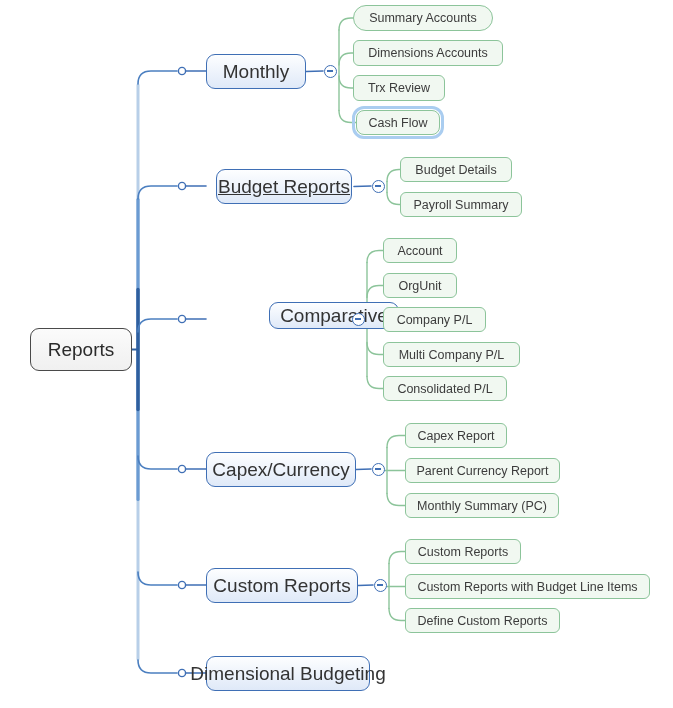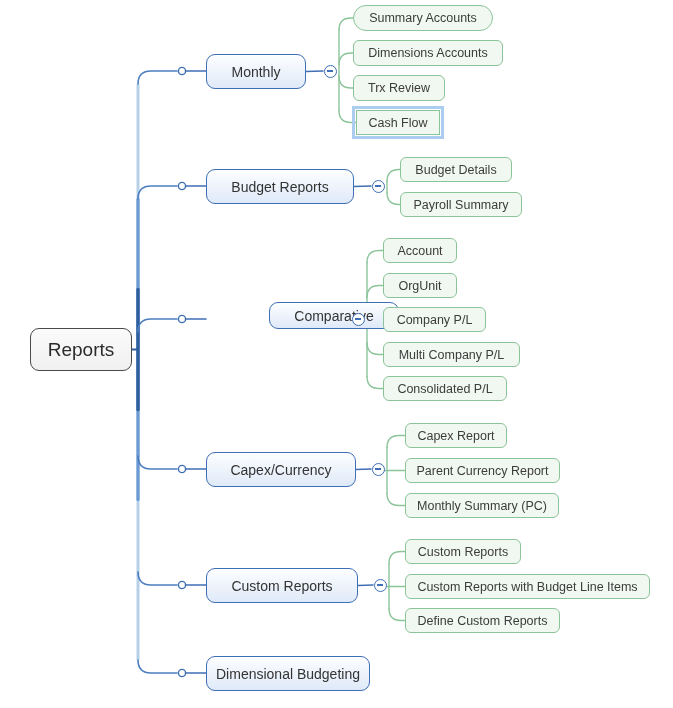--- a/index.html
+++ b/index.html
@@ -36,34 +36,34 @@
     background: linear-gradient(to bottom, #fbfbfb 0%, #f0f0f0 100%);
     border: 1.3px solid #4a4a4a;
     border-radius: 9px;
     font-size: 19px;
     color: #2b2b2b;
   }
   .node-branch {
     background: linear-gradient(to bottom, #fdfeff 0%, #dfe9f8 100%);
     border: 1.3px solid #3f6fb5;
     border-radius: 9px;
-    font-size: 14px;
+    font-size: 19px;
     color: #333333;
   }
   .node-leaf {
     background: #f1f8f1;
     border: 1px solid #8cc49a;
     border-radius: 6px;
     font-size: 12.5px;
     color: #3c3c3c;
   }
   .node-leaf.selected {
     outline: 3px solid #aacdf0;
     outline-offset: 1px;
-    border-radius: 0;
+    border-radius: 8px;
   }
   .toggle {
     position: absolute;
     width: 13px;
     height: 13px;
     box-sizing: border-box;
     border: 1.3px solid #3f6fb5;
     border-radius: 50%;
     background: #ffffff;
     display: flex;
@@ -132,21 +132,21 @@
       <path d="M 138 660 Q 138 673 151 673 L 177 673" fill="none" stroke="#4b7fc0" stroke-width="1.6" stroke-linecap="round"></path>
       <circle cx="182" cy="673" r="3.6" fill="#ffffff" stroke="#3f6fb5" stroke-width="1.4"></circle>
       <path d="M 185.6 673 L 206 673" fill="none" stroke="#3f6fb5" stroke-width="1.6" stroke-linecap="round"></path>
     </svg>
 <div class="node node-branch" style="left: 206px; top: 54px; width: 100px; height: 35px;">Monthly</div>
     <div class="node node-leaf" style="left: 353px; top: 5px; width: 140px; height: 26px; border-radius: 13px;">Summary Accounts</div>
     <div class="node node-leaf" style="left: 353px; top: 40px; width: 150px; height: 26px;">Dimensions Accounts</div>
     <div class="node node-leaf" style="left: 353px; top: 75px; width: 92px; height: 26px;">Trx Review</div>
     <div class="node node-leaf selected" style="left: 356px; top: 110px; width: 84px; height: 25px;">Cash Flow</div>
     <div class="toggle" style="left: 323.5px; top: 64.5px;"></div>
-    <div class="node node-branch" style="left: 206px; top: 169px; width: 148px; height: 35px;">Budget Reports</div>
+    <div class="node node-branch" style="left: 216px; top: 169px; width: 136px; height: 35px; text-decoration: underline;">Budget Reports</div>
     <div class="node node-leaf" style="left: 400px; top: 157px; width: 112px; height: 25px;">Budget Details</div>
     <div class="node node-leaf" style="left: 400px; top: 192px; width: 122px; height: 25px;">Payroll Summary</div>
     <div class="toggle" style="left: 371.5px; top: 179.5px;"></div>
     <div class="node node-branch" style="left: 223px; top: 302px; width: 130px; height: 27px; margin-left: 46px;">Comparative</div>
     <div class="node node-leaf" style="left: 383px; top: 238px; width: 74px; height: 25px;">Account</div>
     <div class="node node-leaf" style="left: 383px; top: 273px; width: 74px; height: 25px;">OrgUnit</div>
     <div class="node node-leaf" style="left: 383px; top: 307px; width: 103px; height: 25px;">Company P/L</div>
     <div class="node node-leaf" style="left: 383px; top: 342px; width: 137px; height: 25px;">Multi Company P/L</div>
     <div class="node node-leaf" style="left: 383px; top: 376px; width: 124px; height: 25px;">Consolidated P/L</div>
     <div class="toggle" style="left: 351.5px; top: 312.5px;"></div>

